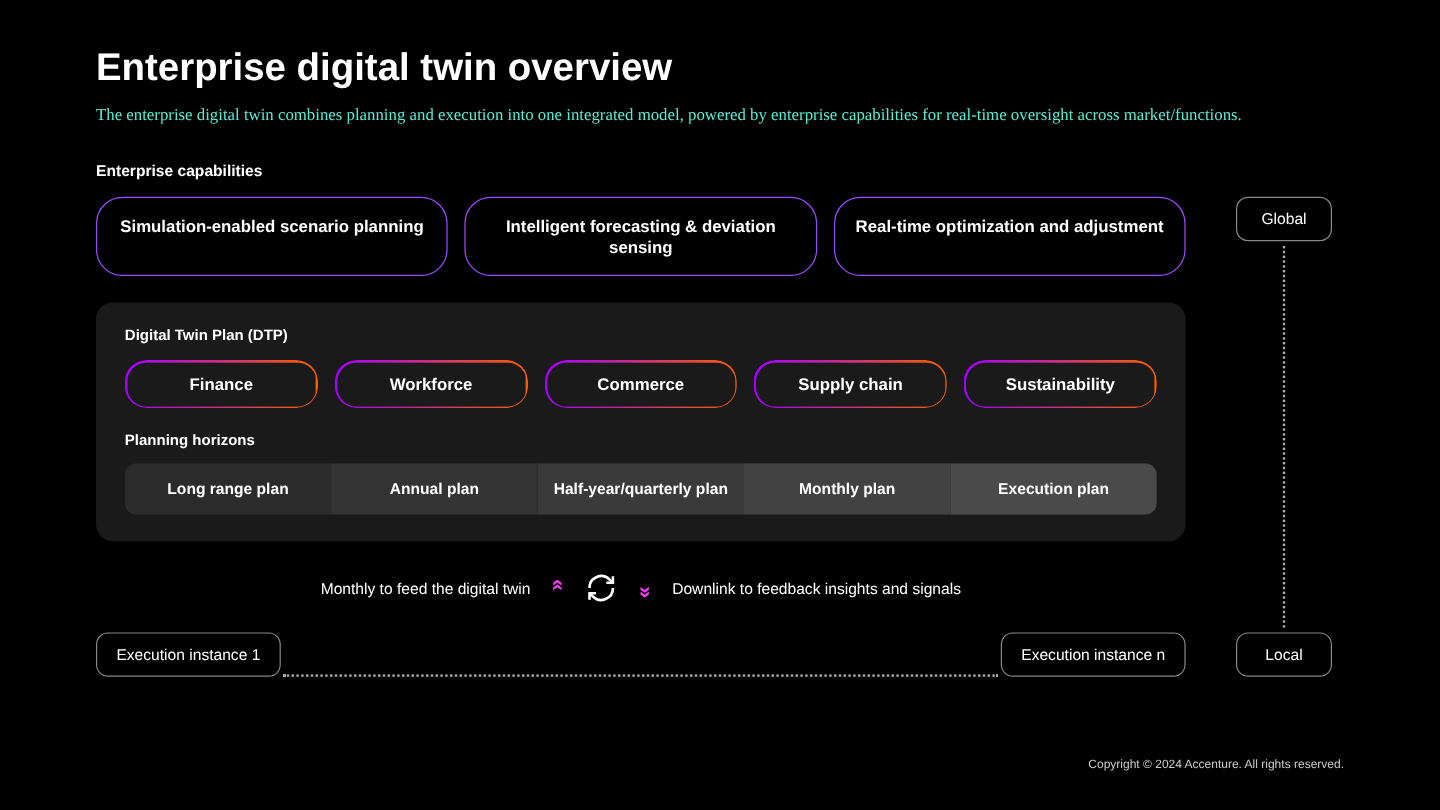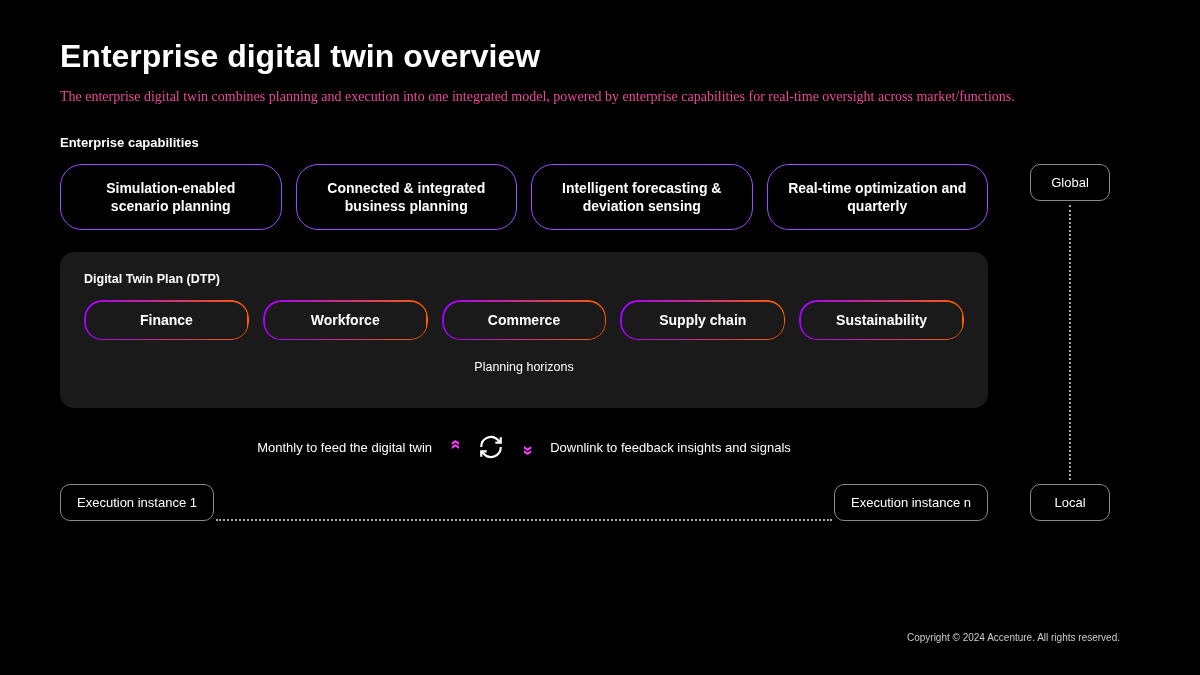--- a/index.html
+++ b/index.html
@@ -6,31 +6,31 @@
   body {
     width: 1200px;
     height: 675px;
     background: #000;
     color: #fff;
     font-family: -apple-system, BlinkMacSystemFont, "Segoe UI", Arial, sans-serif;
     position: relative;
     overflow: hidden;
   }
   .page {
-    padding: 38px 80px 0 60px;
+    padding: 38px 80px 0 80px;
   }
   .title {
     font-size: 32px;
     font-weight: 700;
     margin-bottom: 14px;
   }
   .subtitle {
     font-size: 14px;
     font-weight: 400;
-    color: #ec4899;
+    color: #5eead4;
     margin-bottom: 30px;
     font-family: Georgia, serif;
   }
   .section-label {
     font-size: 13px;
     font-weight: 700;
     margin-bottom: 14px;
   }
   .main-row {
     display: flex;
@@ -94,23 +94,22 @@
     border-radius: 18px;
     padding: 1.5px;
     background: linear-gradient(90deg, #a100ff 0%, #ff5f00 100%);
     -webkit-mask: linear-gradient(#fff 0 0) content-box, linear-gradient(#fff 0 0);
     -webkit-mask-composite: xor;
     mask-composite: exclude;
     pointer-events: none;
   }
   .ph-label {
     font-size: 12.5px;
-    font-weight: 400;
+    font-weight: 700;
     margin-bottom: 12px;
-    text-align: center;
   }
   .ph-row {
     display: flex;
     border-radius: 10px;
     overflow: hidden;
   }
   .ph-item {
     flex: 1;
     text-align: center;
     padding: 14px 8px;
@@ -193,35 +192,41 @@
   <h1 class="title">Enterprise digital twin overview</h1>
   <p class="subtitle">The enterprise digital twin combines planning and execution into one integrated model, powered by enterprise capabilities for real-time oversight across market/functions.</p>
 
   <div class="section-label">Enterprise capabilities</div>
 
   <div class="main-row">
     <div class="left-col">
 
       <div class="cap-row">
         <div class="cap-pill">Simulation-enabled scenario planning</div>
-        <div class="cap-pill">Connected &amp; integrated business planning</div>
         <div class="cap-pill">Intelligent forecasting &amp; deviation sensing</div>
-        <div class="cap-pill">Real-time optimization and quarterly</div>
+        <div class="cap-pill">Real-time optimization and adjustment</div>
       </div>
 
       <div class="dtp-box">
         <div class="dtp-label">Digital Twin Plan (DTP)</div>
         <div class="dtp-row">
           <div class="dtp-pill"><span>Finance</span></div>
           <div class="dtp-pill"><span>Workforce</span></div>
           <div class="dtp-pill"><span>Commerce</span></div>
           <div class="dtp-pill"><span>Supply chain</span></div>
           <div class="dtp-pill"><span>Sustainability</span></div>
         </div>
         <div class="ph-label">Planning horizons</div>
+        <div class="ph-row">
+          <div class="ph-item">Long range plan</div>
+          <div class="ph-item">Annual plan</div>
+          <div class="ph-item">Half-year/quarterly plan</div>
+          <div class="ph-item">Monthly plan</div>
+          <div class="ph-item">Execution plan</div>
+        </div>
       </div>
 
       <div class="link-row">
         <span class="txt">Monthly to feed the digital twin</span>
         <span class="chev up">»</span>
         <span class="sync-icon">
           <svg viewBox="0 0 24 24" width="26" height="26" fill="none" stroke="#fff" stroke-width="2">
             <path d="M3 12a9 9 0 0 1 15.5-6.4L21 8"></path>
             <path d="M21 3v5h-5"></path>
             <path d="M21 12a9 9 0 0 1-15.5 6.4L3 16"></path>

